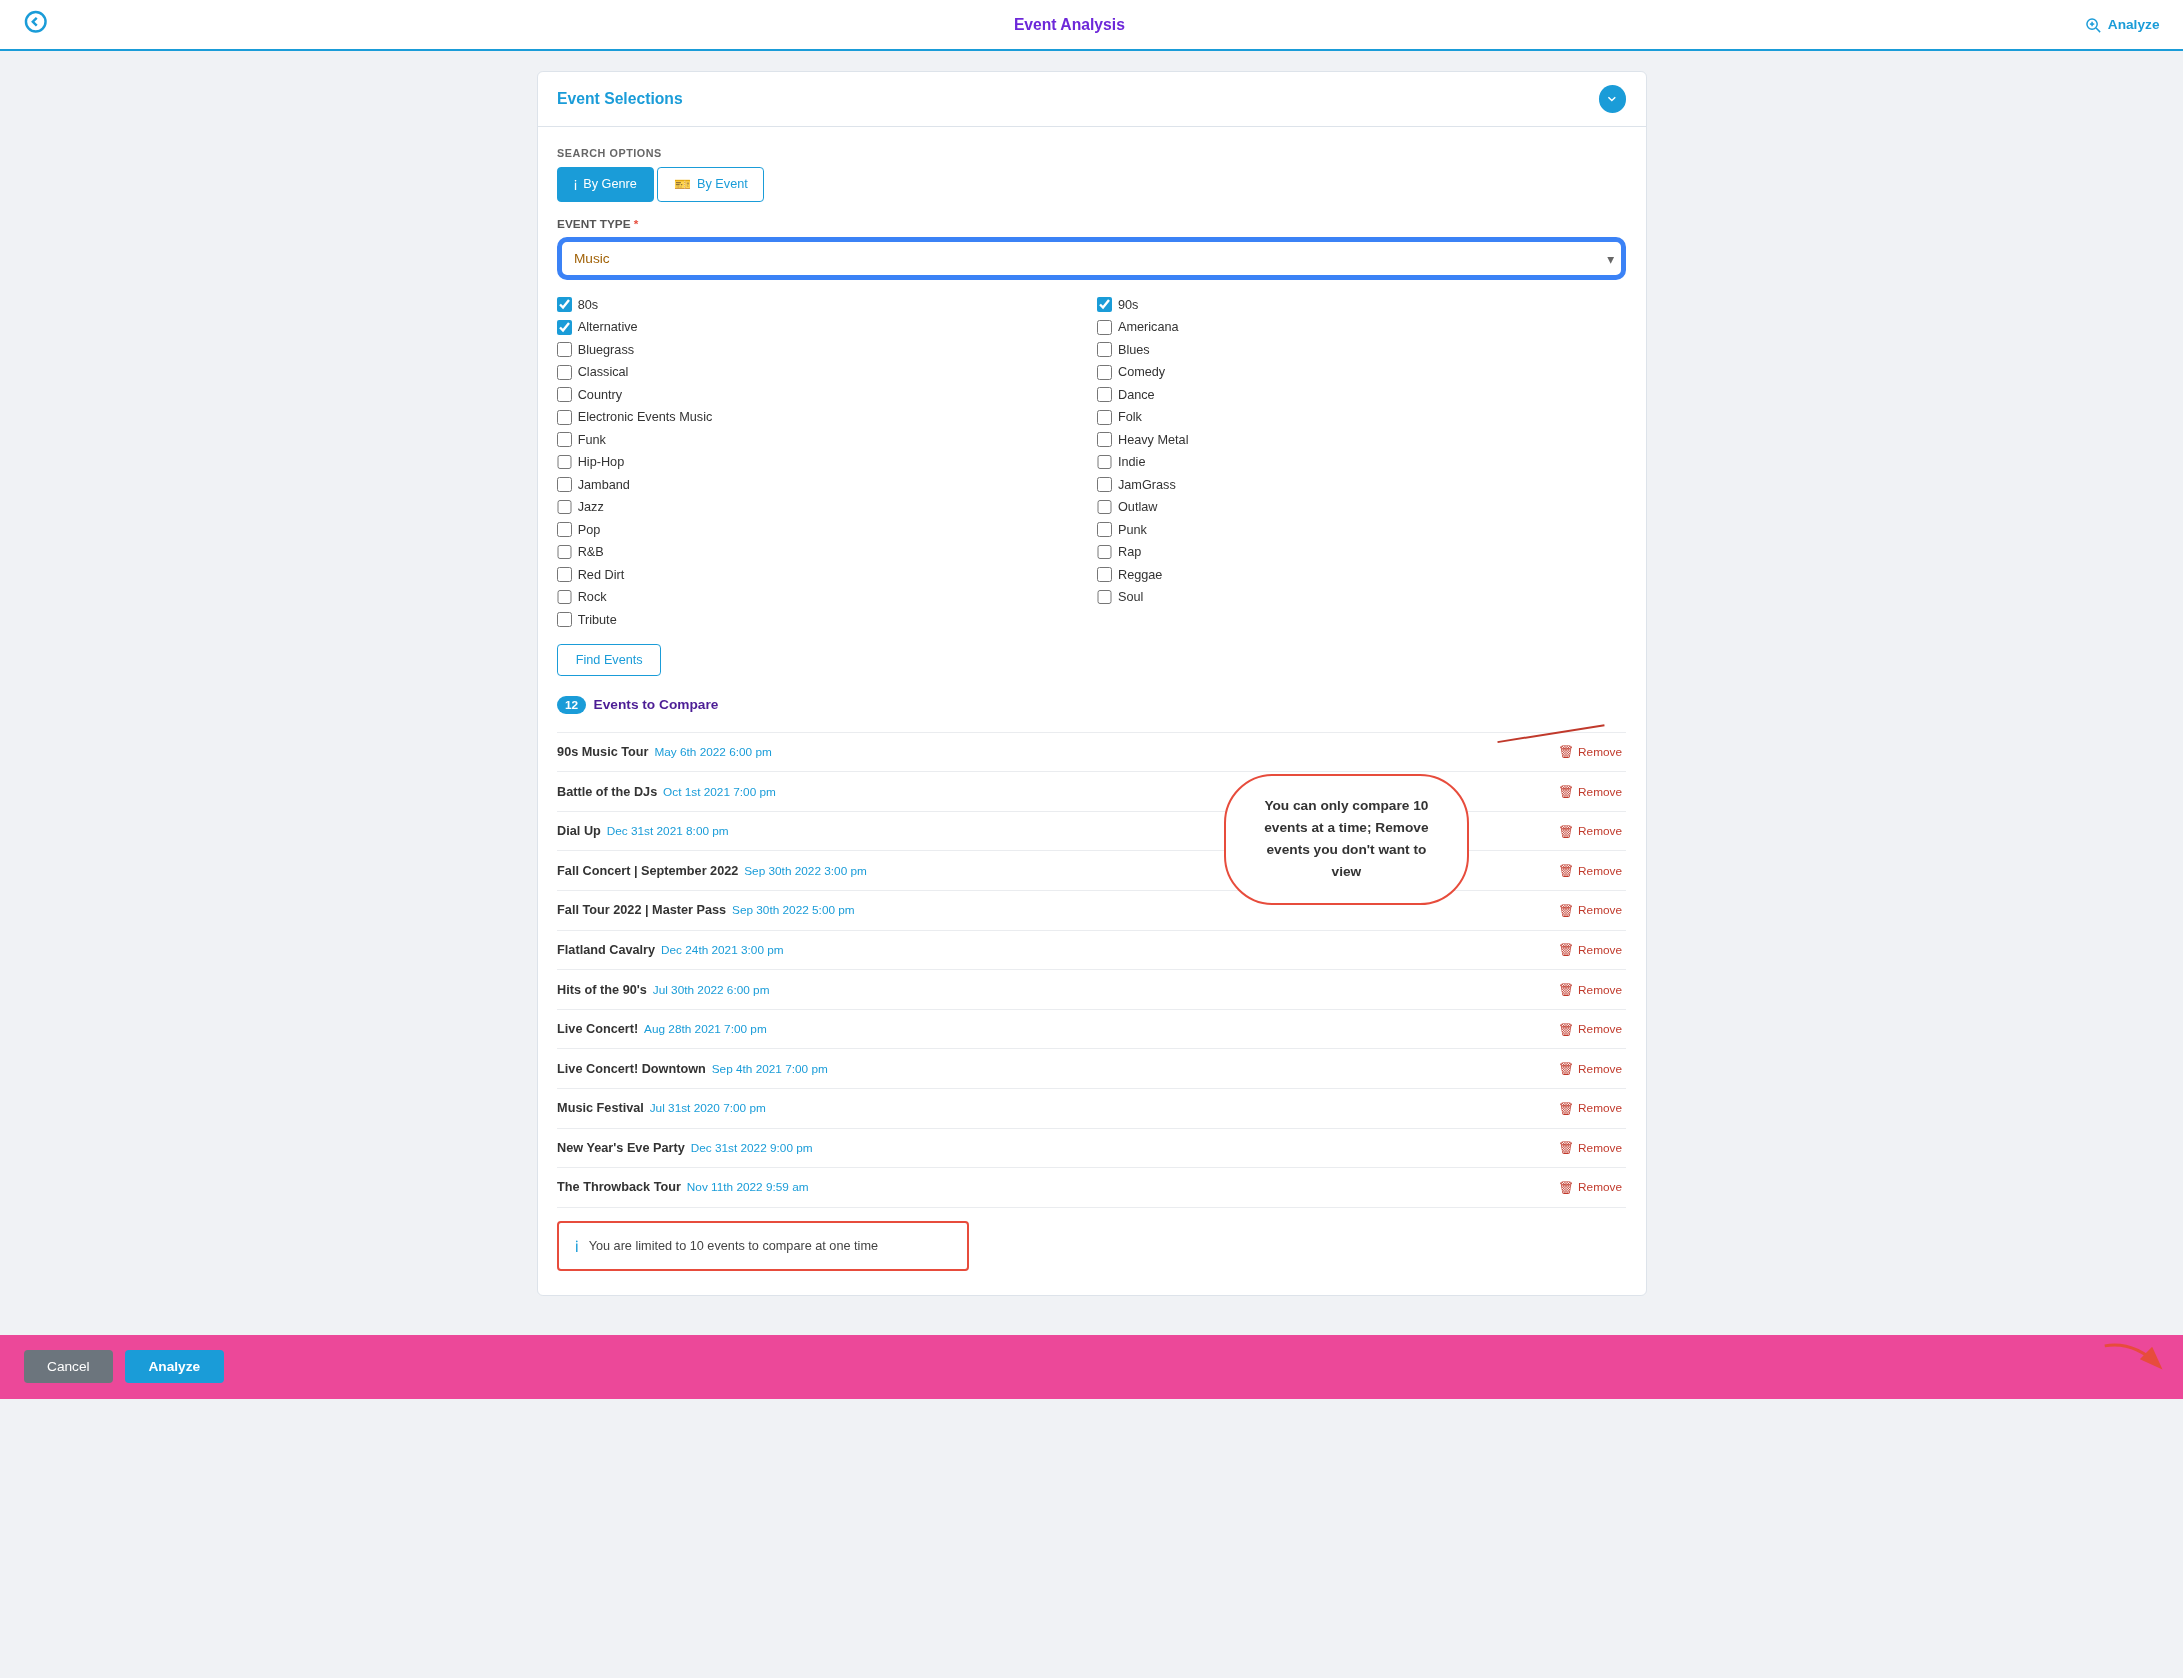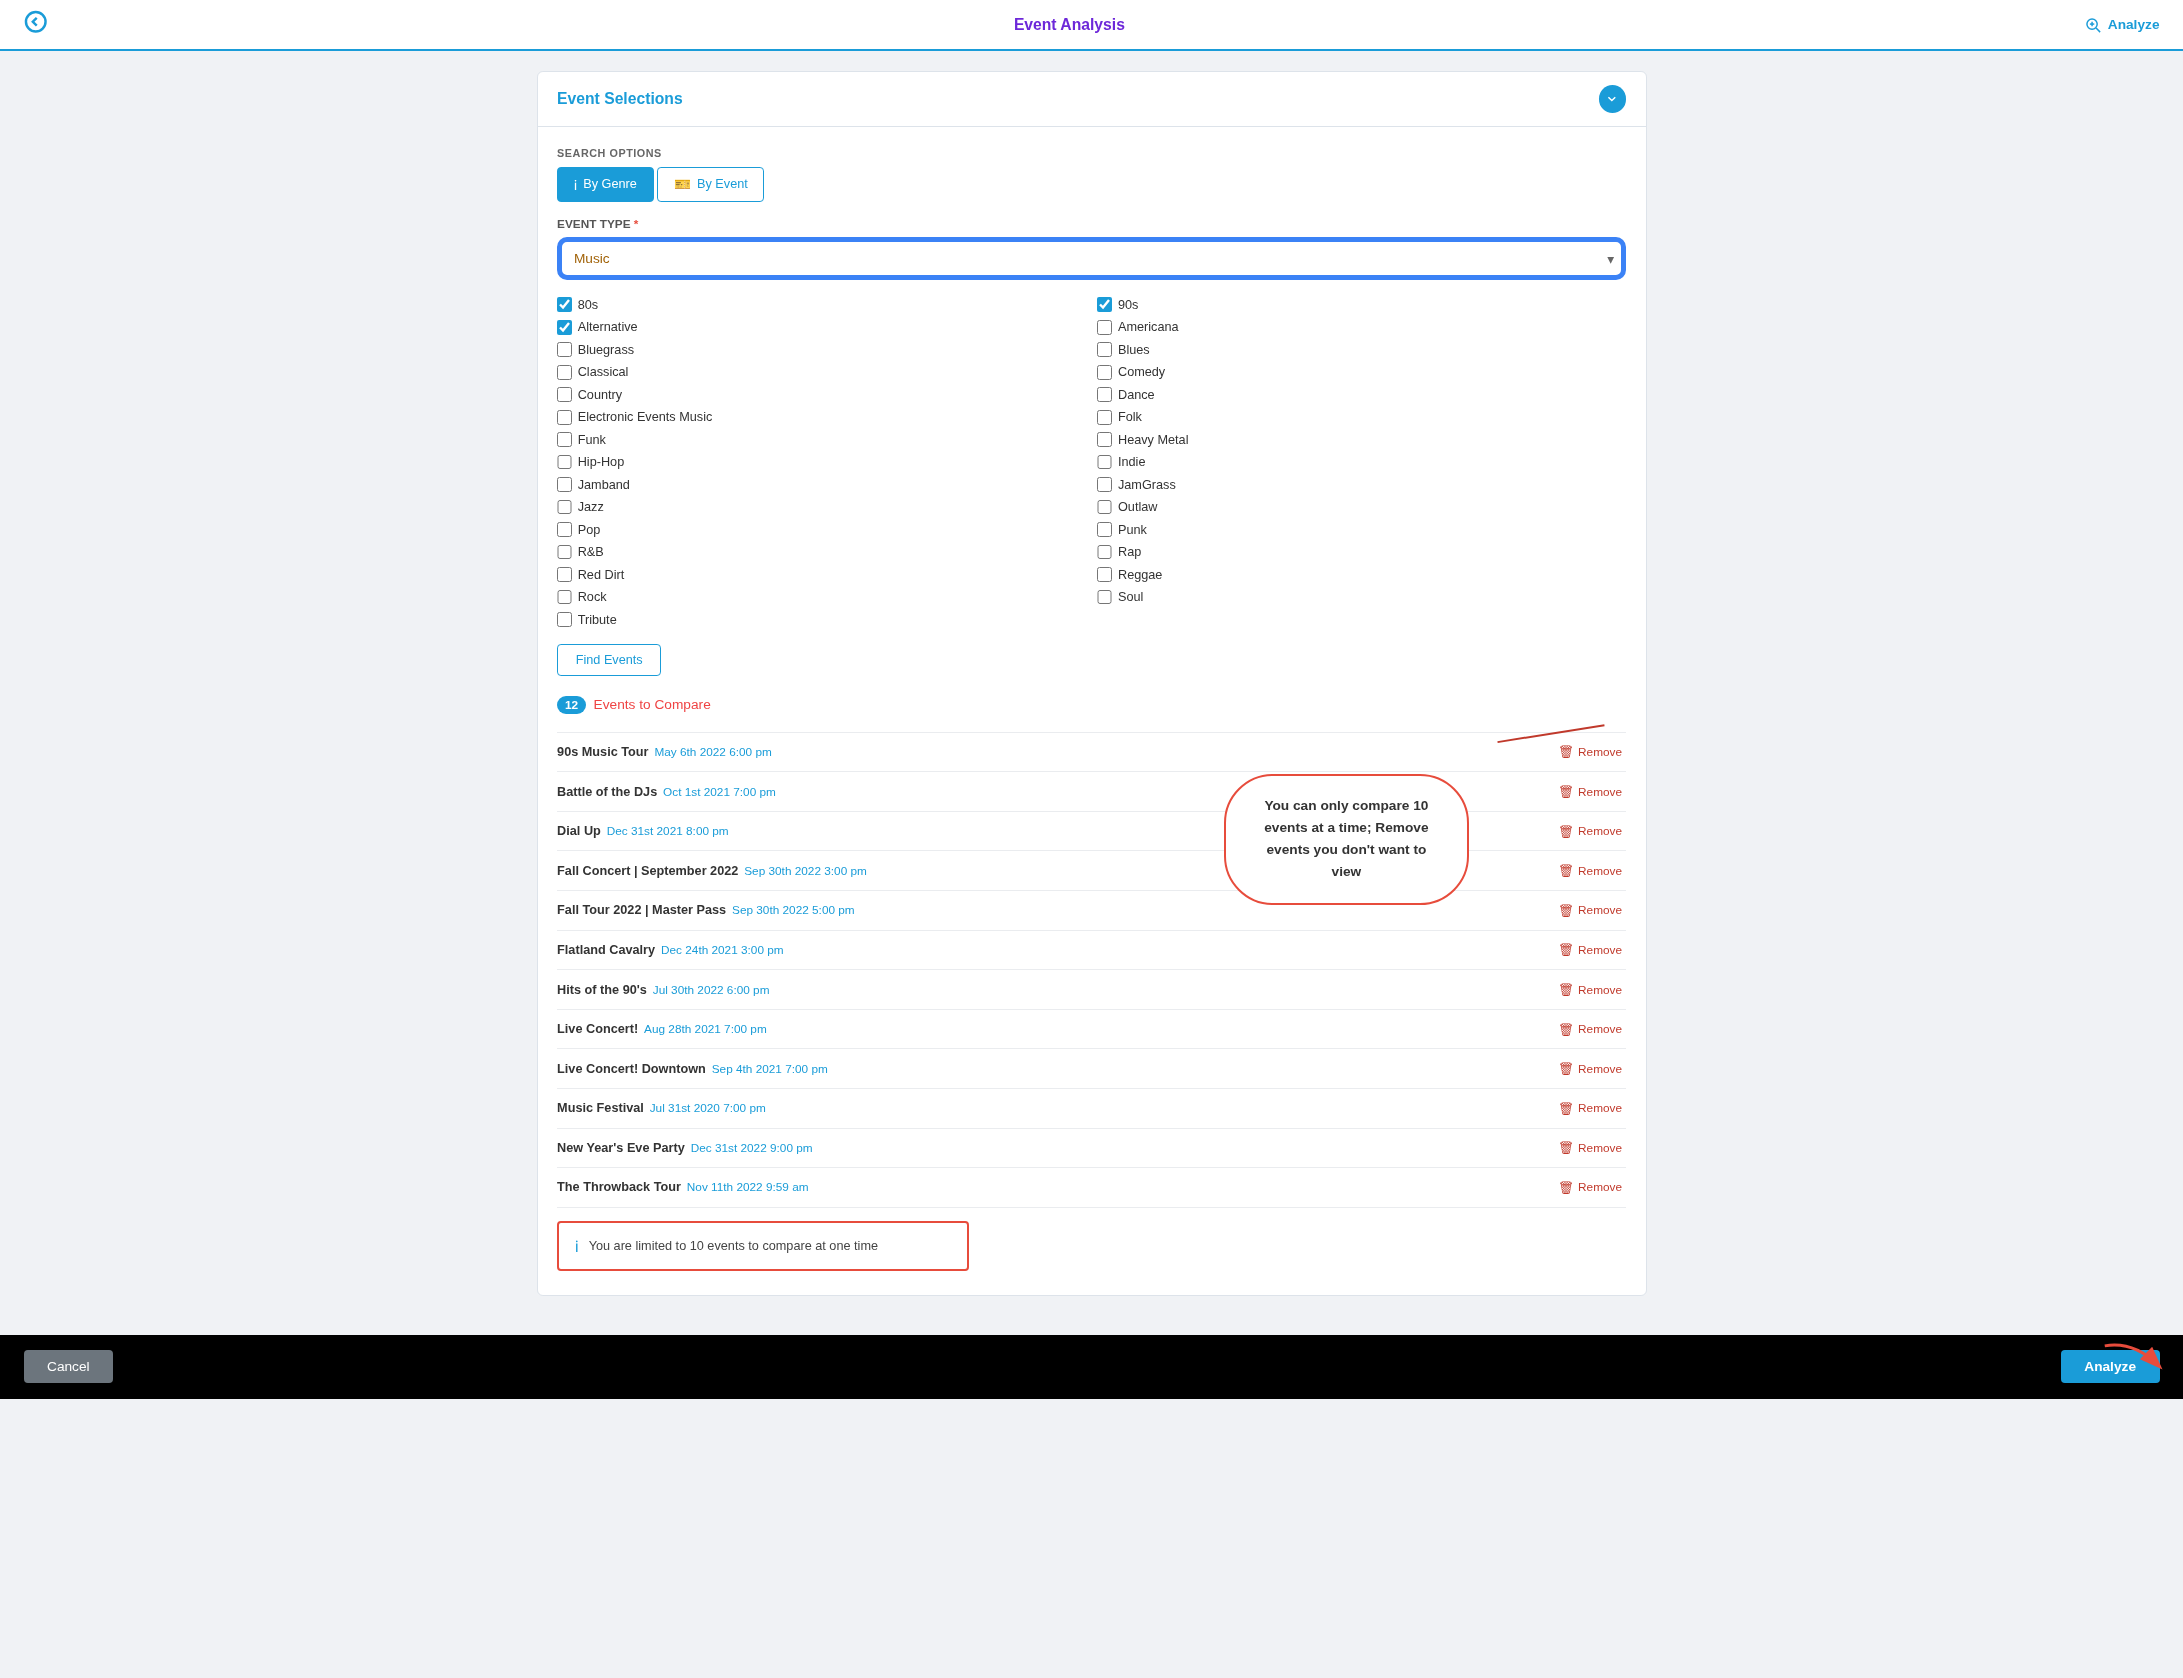--- a/index.html
+++ b/index.html
@@ -202,23 +202,23 @@
     }
     .badge-count {
       background: #1a9cd8;
       color: #fff;
       border-radius: 11.8px;
       padding: 2px 7.8px;
       font-size: 11.8px;
       font-weight: 700;
     }
     .events-compare-title {
-      font-weight: 400;
-      font-size: 13.7px;
-      color: #ef4444;
+      font-weight: 700;
+      font-size: 13.7px;
+      color: #4c1d95;
     }
 
     
     .event-list {
       border-top: 1px solid #eaecef;
     }
     .event-row {
       display: flex;
       align-items: center;
       justify-content: space-between;
@@ -274,25 +274,25 @@
     }
     .warning-icon {
       color: #1a9cd8;
       font-size: 15.7px;
       flex-shrink: 0;
     }
 
     
     .bottom-bar {
       display: flex;
-      justify-content: space-between;
+      justify-content: flex-start;
       align-items: center;
       gap: 11.8px;
       padding: 15.7px 23.5px;
-      background: #000000;
+      background: #ec4899;
       position: relative;
     }
     .btn-cancel {
       padding: 8.8px 23.5px;
       background: #6c757d;
       color: #fff;
       border: none;
       border-radius: 3.9px;
       font-size: 13.7px;
       font-weight: 500;

